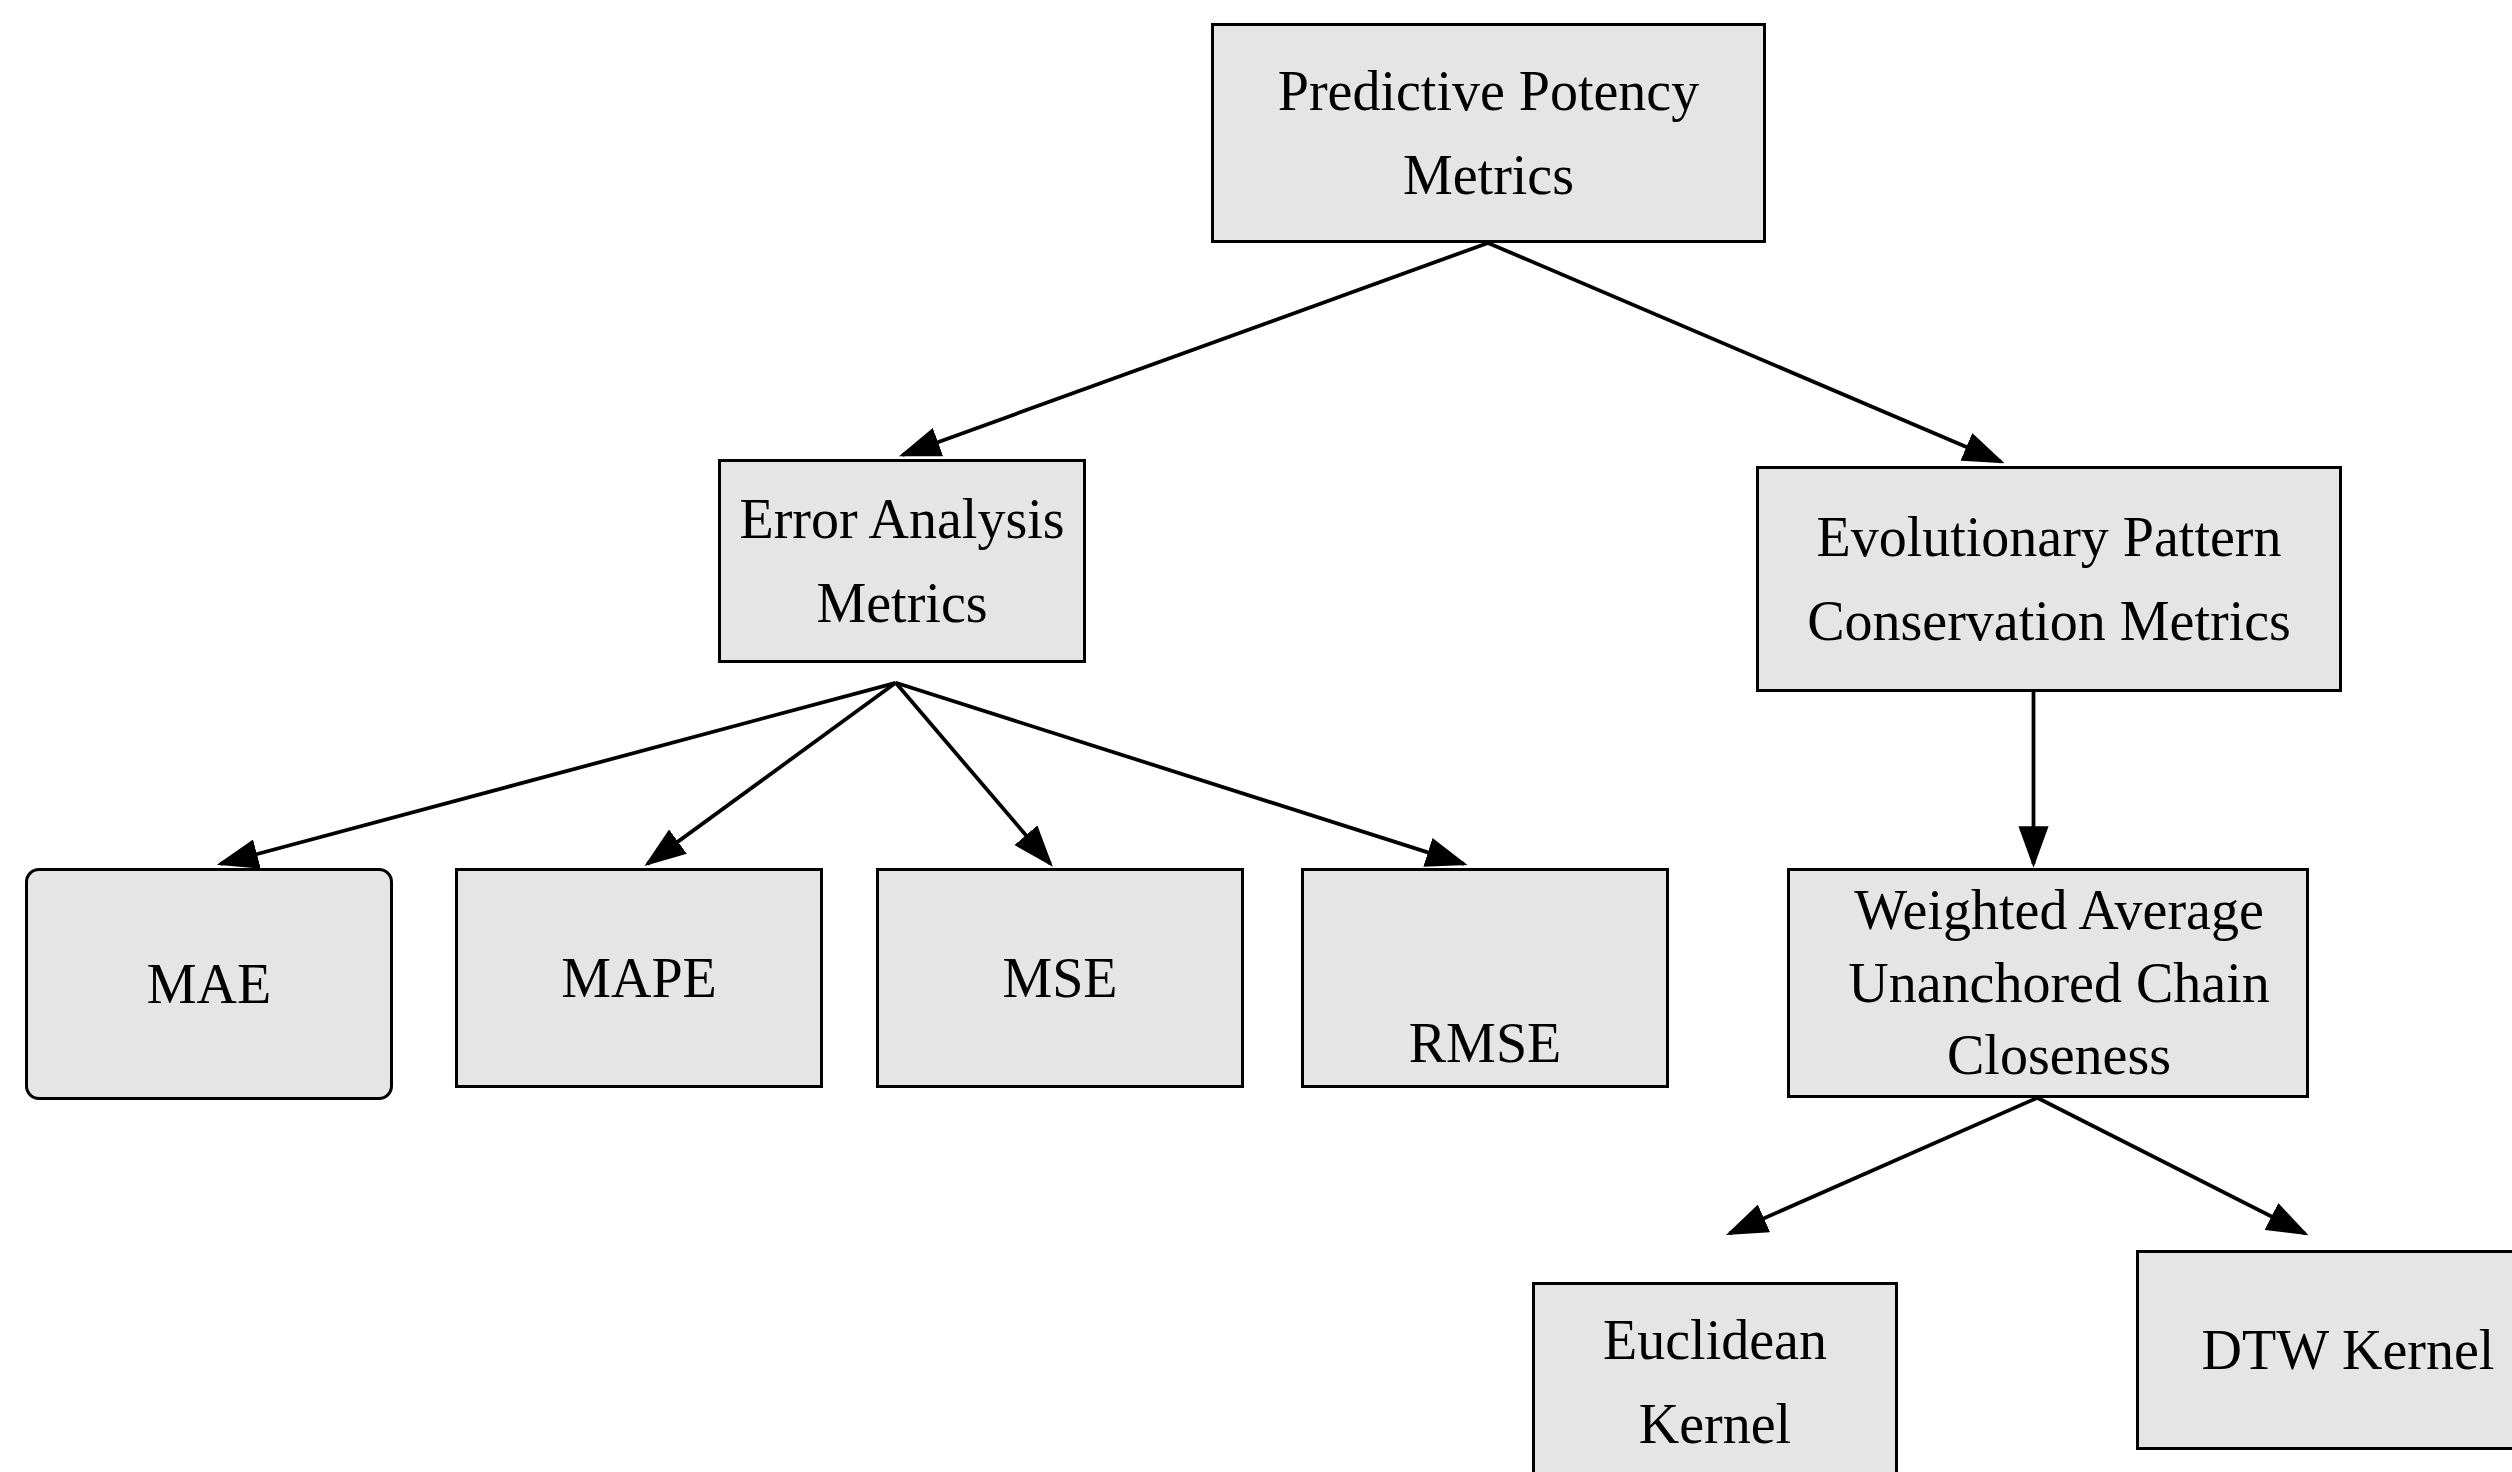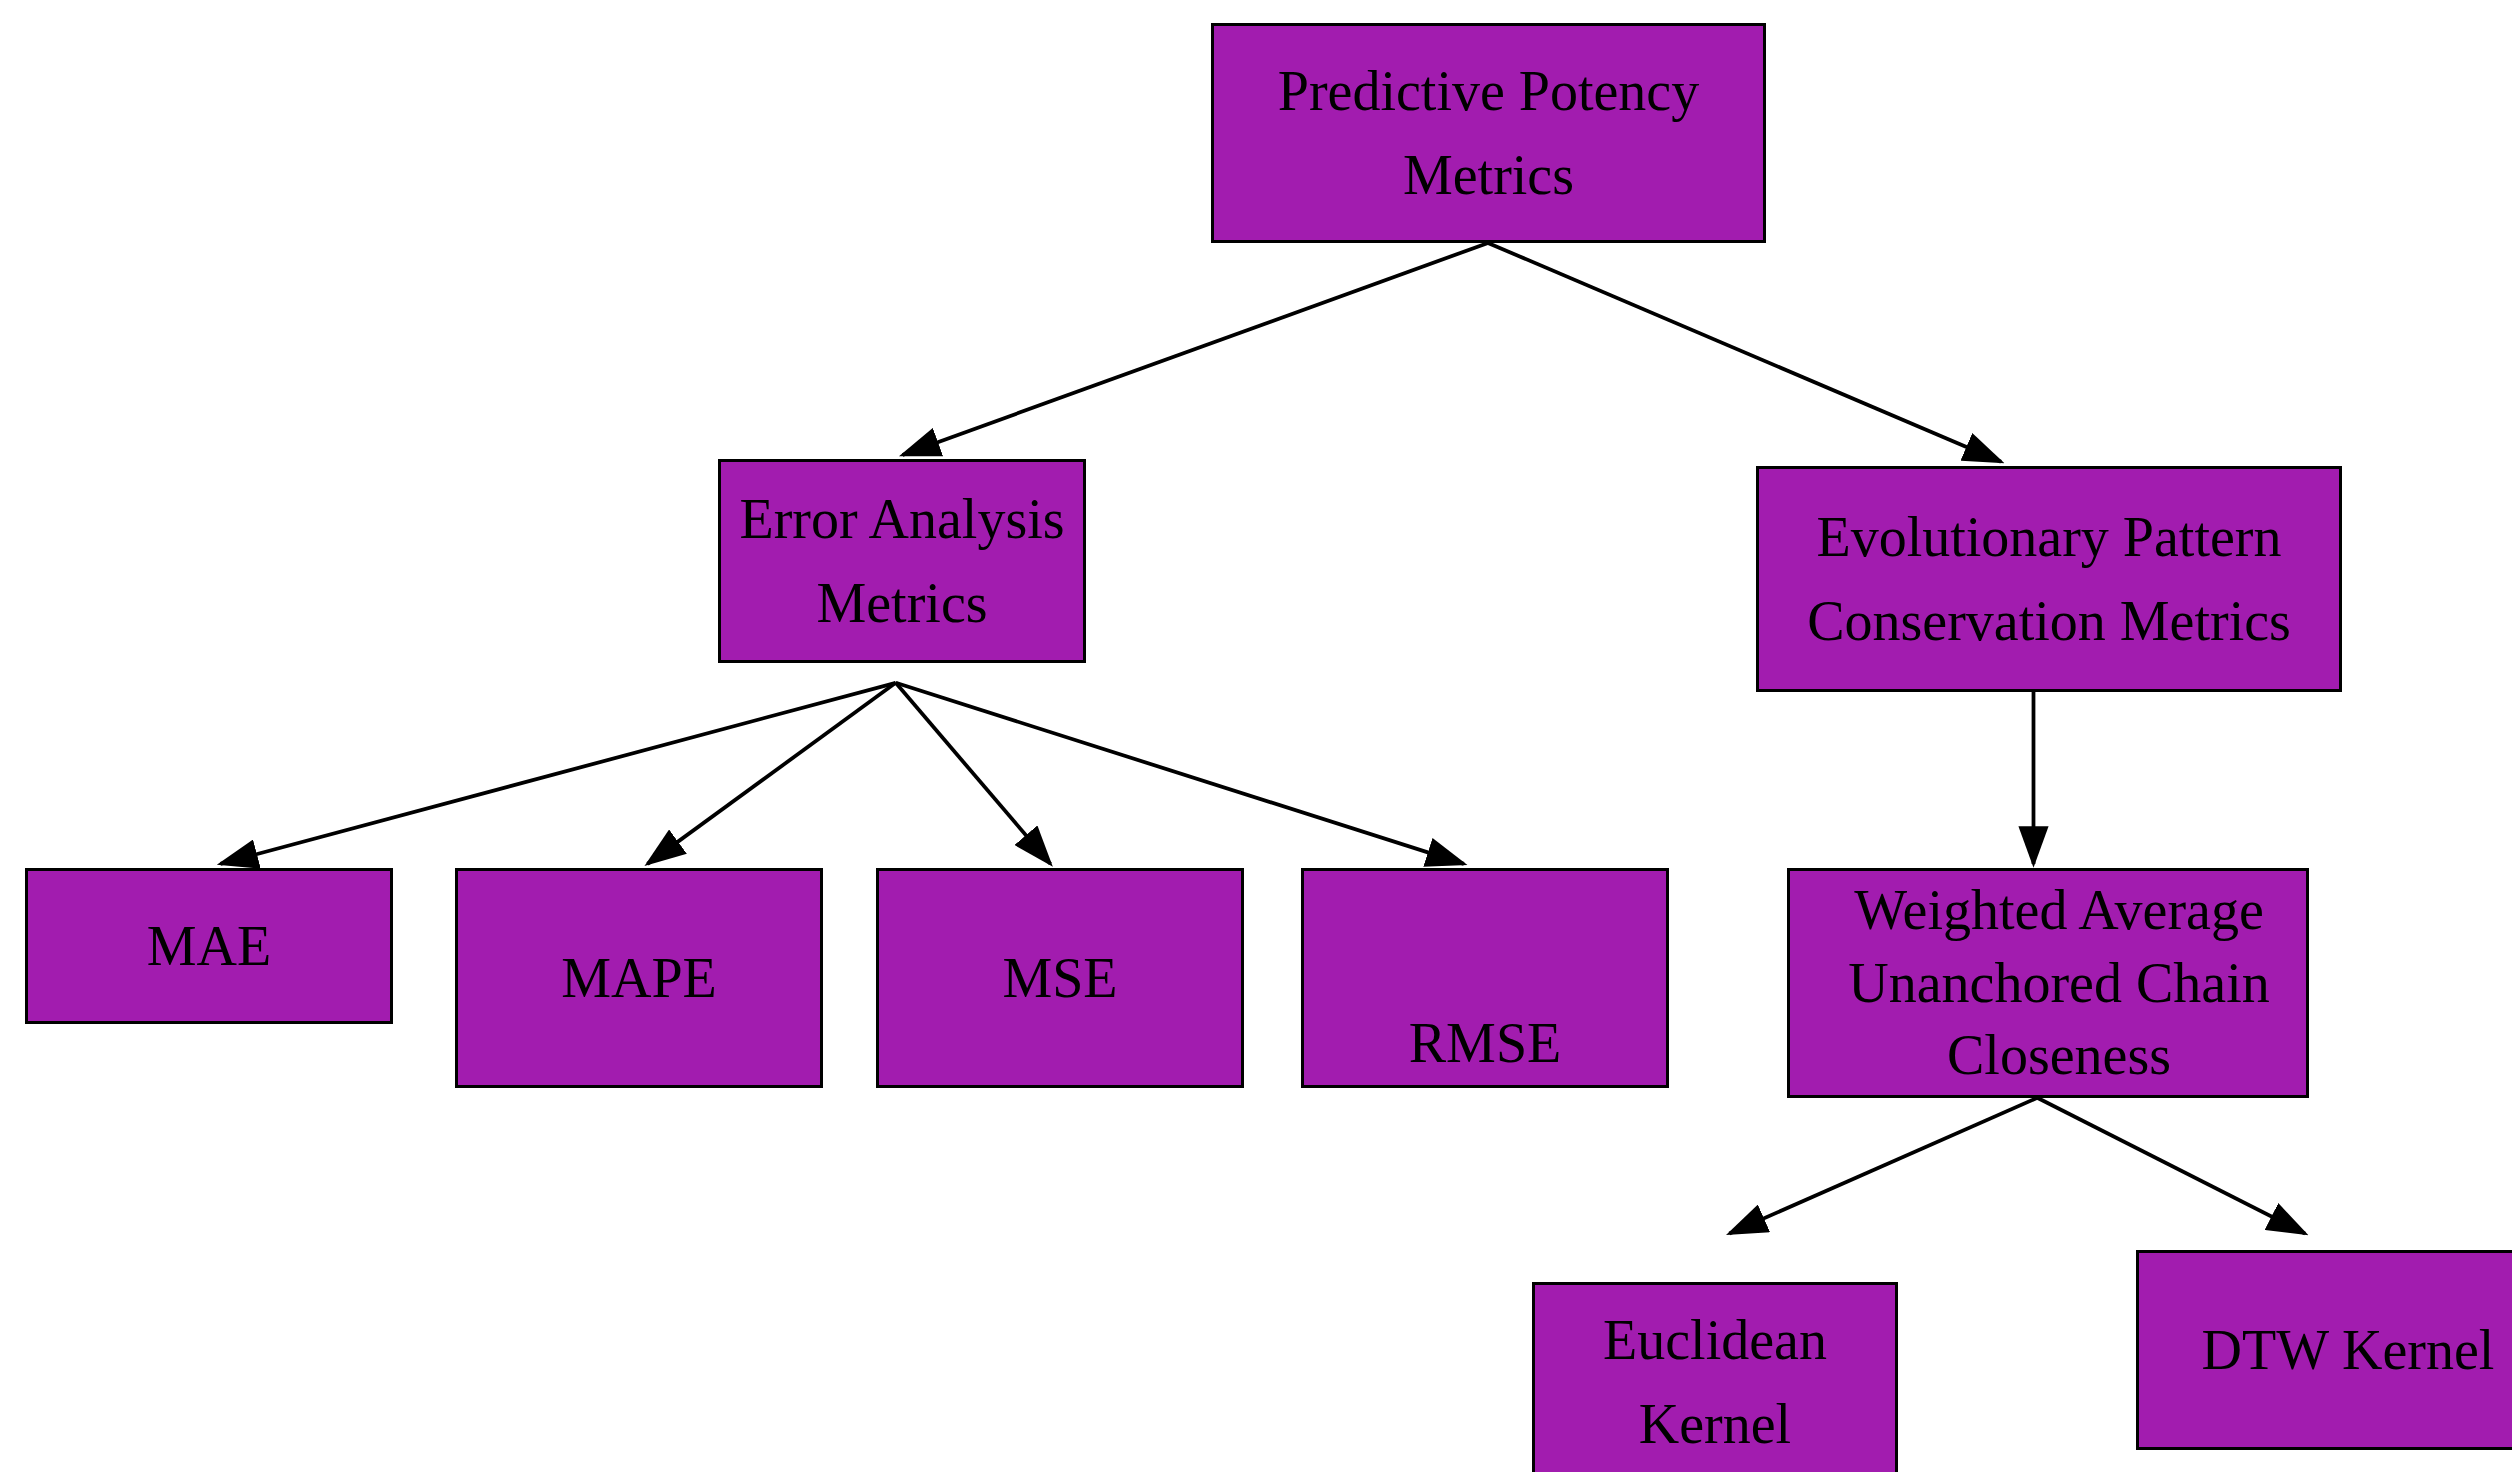--- a/index.html
+++ b/index.html
@@ -24,21 +24,21 @@
     position: absolute;
     left: 0; top: 0;
     width: 2512px;
     height: 1472px;
     display: block;
   }
   .node {
     position: absolute;
     box-sizing: border-box;
     border: 3.8px solid #000000;
-    background: #a21caf;
+    background: #e5e5e5;
     display: flex;
     align-items: center;
     justify-content: center;
     text-align: center;
     color: #000000;
     font-size: 56px;
     line-height: 1.5;
   }
   .node .node-label {
     white-space: pre-line;
@@ -78,21 +78,21 @@
 Metrics</span>
       </div>
       <div class="node" style="left: 718px; top: 459px; width: 368px; height: 204px;">
         <span class="node-label">Error Analysis
 Metrics</span>
       </div>
       <div class="node" style="left: 1756px; top: 466px; width: 586px; height: 226px;">
         <span class="node-label">Evolutionary Pattern
 Conservation Metrics</span>
       </div>
-      <div class="node" style="left: 25px; top: 868px; width: 368px; height: 156px;">
+      <div class="node" style="left: 25px; top: 868px; width: 368px; height: 232px; border-radius: 14px;">
         <span class="node-label">MAE</span>
       </div>
       <div class="node" style="left: 455px; top: 868px; width: 368px; height: 220px;">
         <span class="node-label">MAPE</span>
       </div>
       <div class="node" style="left: 876px; top: 868px; width: 368px; height: 220px;">
         <span class="node-label">MSE</span>
       </div>
       <div class="node" style="left: 1301px; top: 868px; width: 368px; height: 220px; align-items: flex-end;">
         <span class="node-label">RMSE</span>

